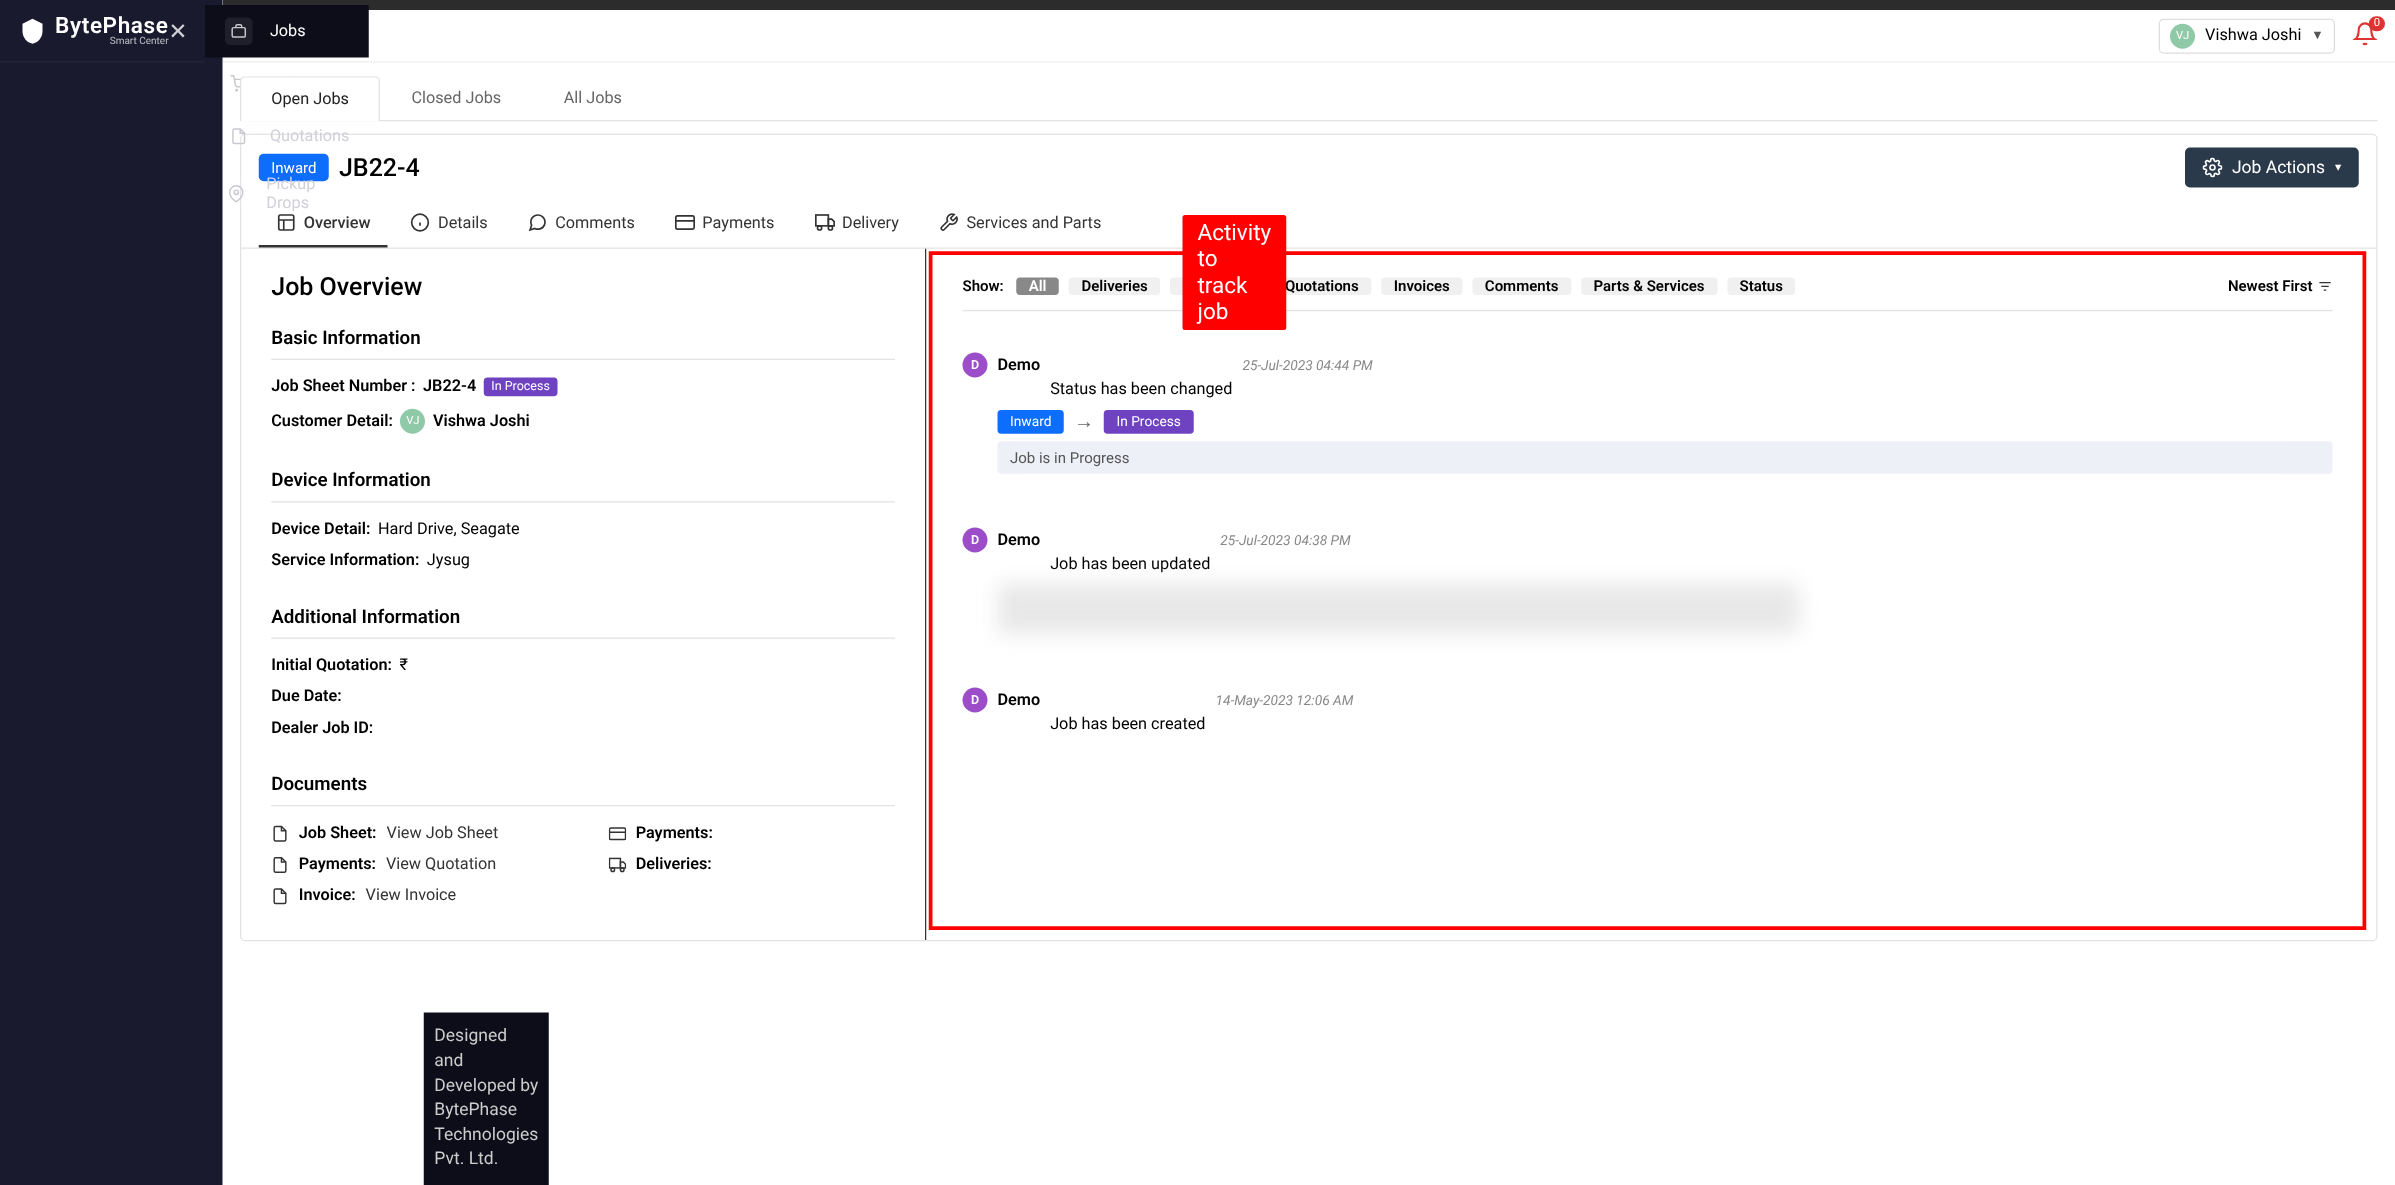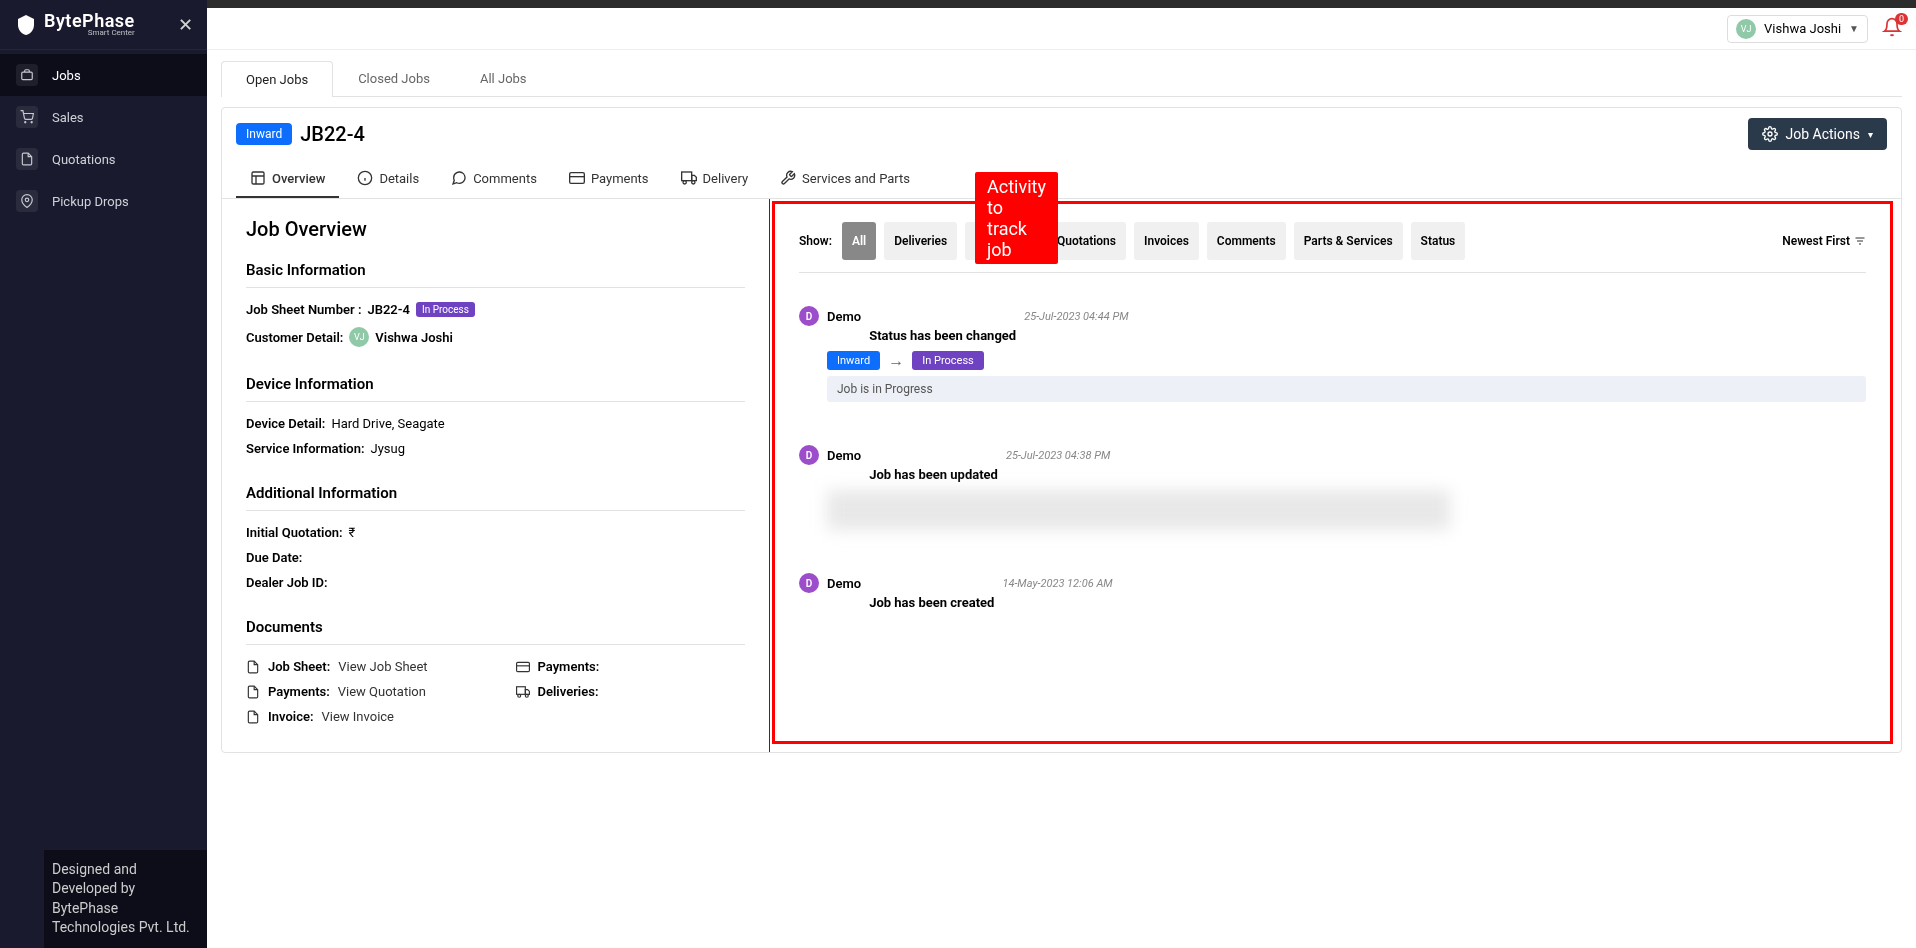--- a/index.html
+++ b/index.html
@@ -1,21 +1,21 @@
 <!DOCTYPE html>
 <html><head>
 <meta charset="utf-8">
 <style>
 * { margin: 0; padding: 0; box-sizing: border-box; font-family: -apple-system, BlinkMacSystemFont, "Segoe UI", Roboto, sans-serif; }
 body { background: #fff; overflow: hidden; }
 
 .app { display: flex; height: 100vh; }
 
 
-.sidebar { width: 207px; background: #1a1a2e; color: #fff; display: flex; flex-direction: column; position: relative; }
+.sidebar { width: 178px; background: #1a1a2e; color: #fff; display: flex; flex-direction: row; position: relative; }
 .sidebar-top { height: 50px; display: flex; align-items: center; justify-content: space-between; padding: 0 14px; border-bottom: 1px solid rgba(255,255,255,0.05); }
 .logo { display: flex; align-items: center; gap: 6px; }
 .logo-icon { width: 24px; height: 24px; }
 .logo-text { font-size: 18px; font-weight: 600; letter-spacing: 0.5px; line-height: 1; }
 .logo-sub { font-size: 8px; opacity: 0.7; display: block; text-align: right; margin-top: -2px; }
 .close-x { font-size: 18px; cursor: pointer; opacity: 0.8; }
 
 .nav { padding-top: 4px; }
 .nav-item { display: flex; align-items: center; gap: 14px; padding: 10px 16px; cursor: pointer; font-size: 13px; color: #d0d0d8; }
 .nav-item.active { background: #0d0d1a; color: #fff; }
@@ -72,31 +72,31 @@
 
 .doc-row { display: flex; gap: 40px; }
 .doc-col { flex: 1; }
 .doc-item { font-size: 13px; margin-bottom: 10px; display: flex; align-items: center; gap: 8px; }
 .doc-item svg { width: 14px; height: 14px; stroke: #333; fill: none; stroke-width: 2; }
 .doc-link { color: #333; cursor: pointer; }
 
 
 .filter-row { display: flex; align-items: center; gap: 8px; font-size: 12px; margin-bottom: 12px; text-align: center; }
 .filter-label { font-weight: 600; margin-right: 2px; }
-.filter-chip { background: #f0f0f0; padding: 12px 10px; border-radius: 3px; cursor: pointer; font-weight: 600; font-size: 12px; }
+.filter-chip { background: #f0f0f0; padding: 0 10px; border-radius: 3px; cursor: pointer; font-weight: 600; font-size: 12px; }
 .filter-chip.active { background: #888; color: #fff; }
 .sort-right { margin-left: auto; display: flex; align-items: center; gap: 4px; cursor: pointer; font-weight: 600; }
 .sort-right svg { width: 12px; height: 12px; stroke: #333; fill: none; stroke-width: 2; }
 .filter-divider { border-top: 1px solid #e2e2e2; margin-bottom: 16px; }
 
 .log-entry { margin-bottom: 26px; }
 .log-head { display: flex; align-items: center; gap: 8px; font-size: 13px; }
 .log-avatar { width: 20px; height: 20px; border-radius: 50%; background: #9b4dca; color: #fff; font-size: 10px; display: flex; align-items: center; justify-content: center; font-weight: 600; }
 .log-user { font-weight: 600; }
-.log-action { font-weight: 700; margin-top: 39px; }
+.log-action { font-weight: 400; margin-top: 39px; }
 .log-time { color: #888; font-size: 11px; font-style: italic; }
 .log-body { margin-left: 28px; margin-top: 8px; }
 .status-flow { display: flex; align-items: center; gap: 8px; margin-bottom: 6px; }
 .pill-blue { background: #0d6efd; color: #fff; font-size: 11px; padding: 3px 10px; border-radius: 3px; }
 .pill-purp { background: #6f42c1; color: #fff; font-size: 11px; padding: 3px 10px; border-radius: 3px; }
 .arrow { color: #666; }
 .note-box { background: #eef0f8; padding: 6px 10px; border-radius: 3px; font-size: 12px; color: #555; }
 .blur-box { filter: blur(8px); background: #e8e8e8; height: 40px; border-radius: 4px; margin-top: 8px; width: 60%; }
 </style>
 </head>

